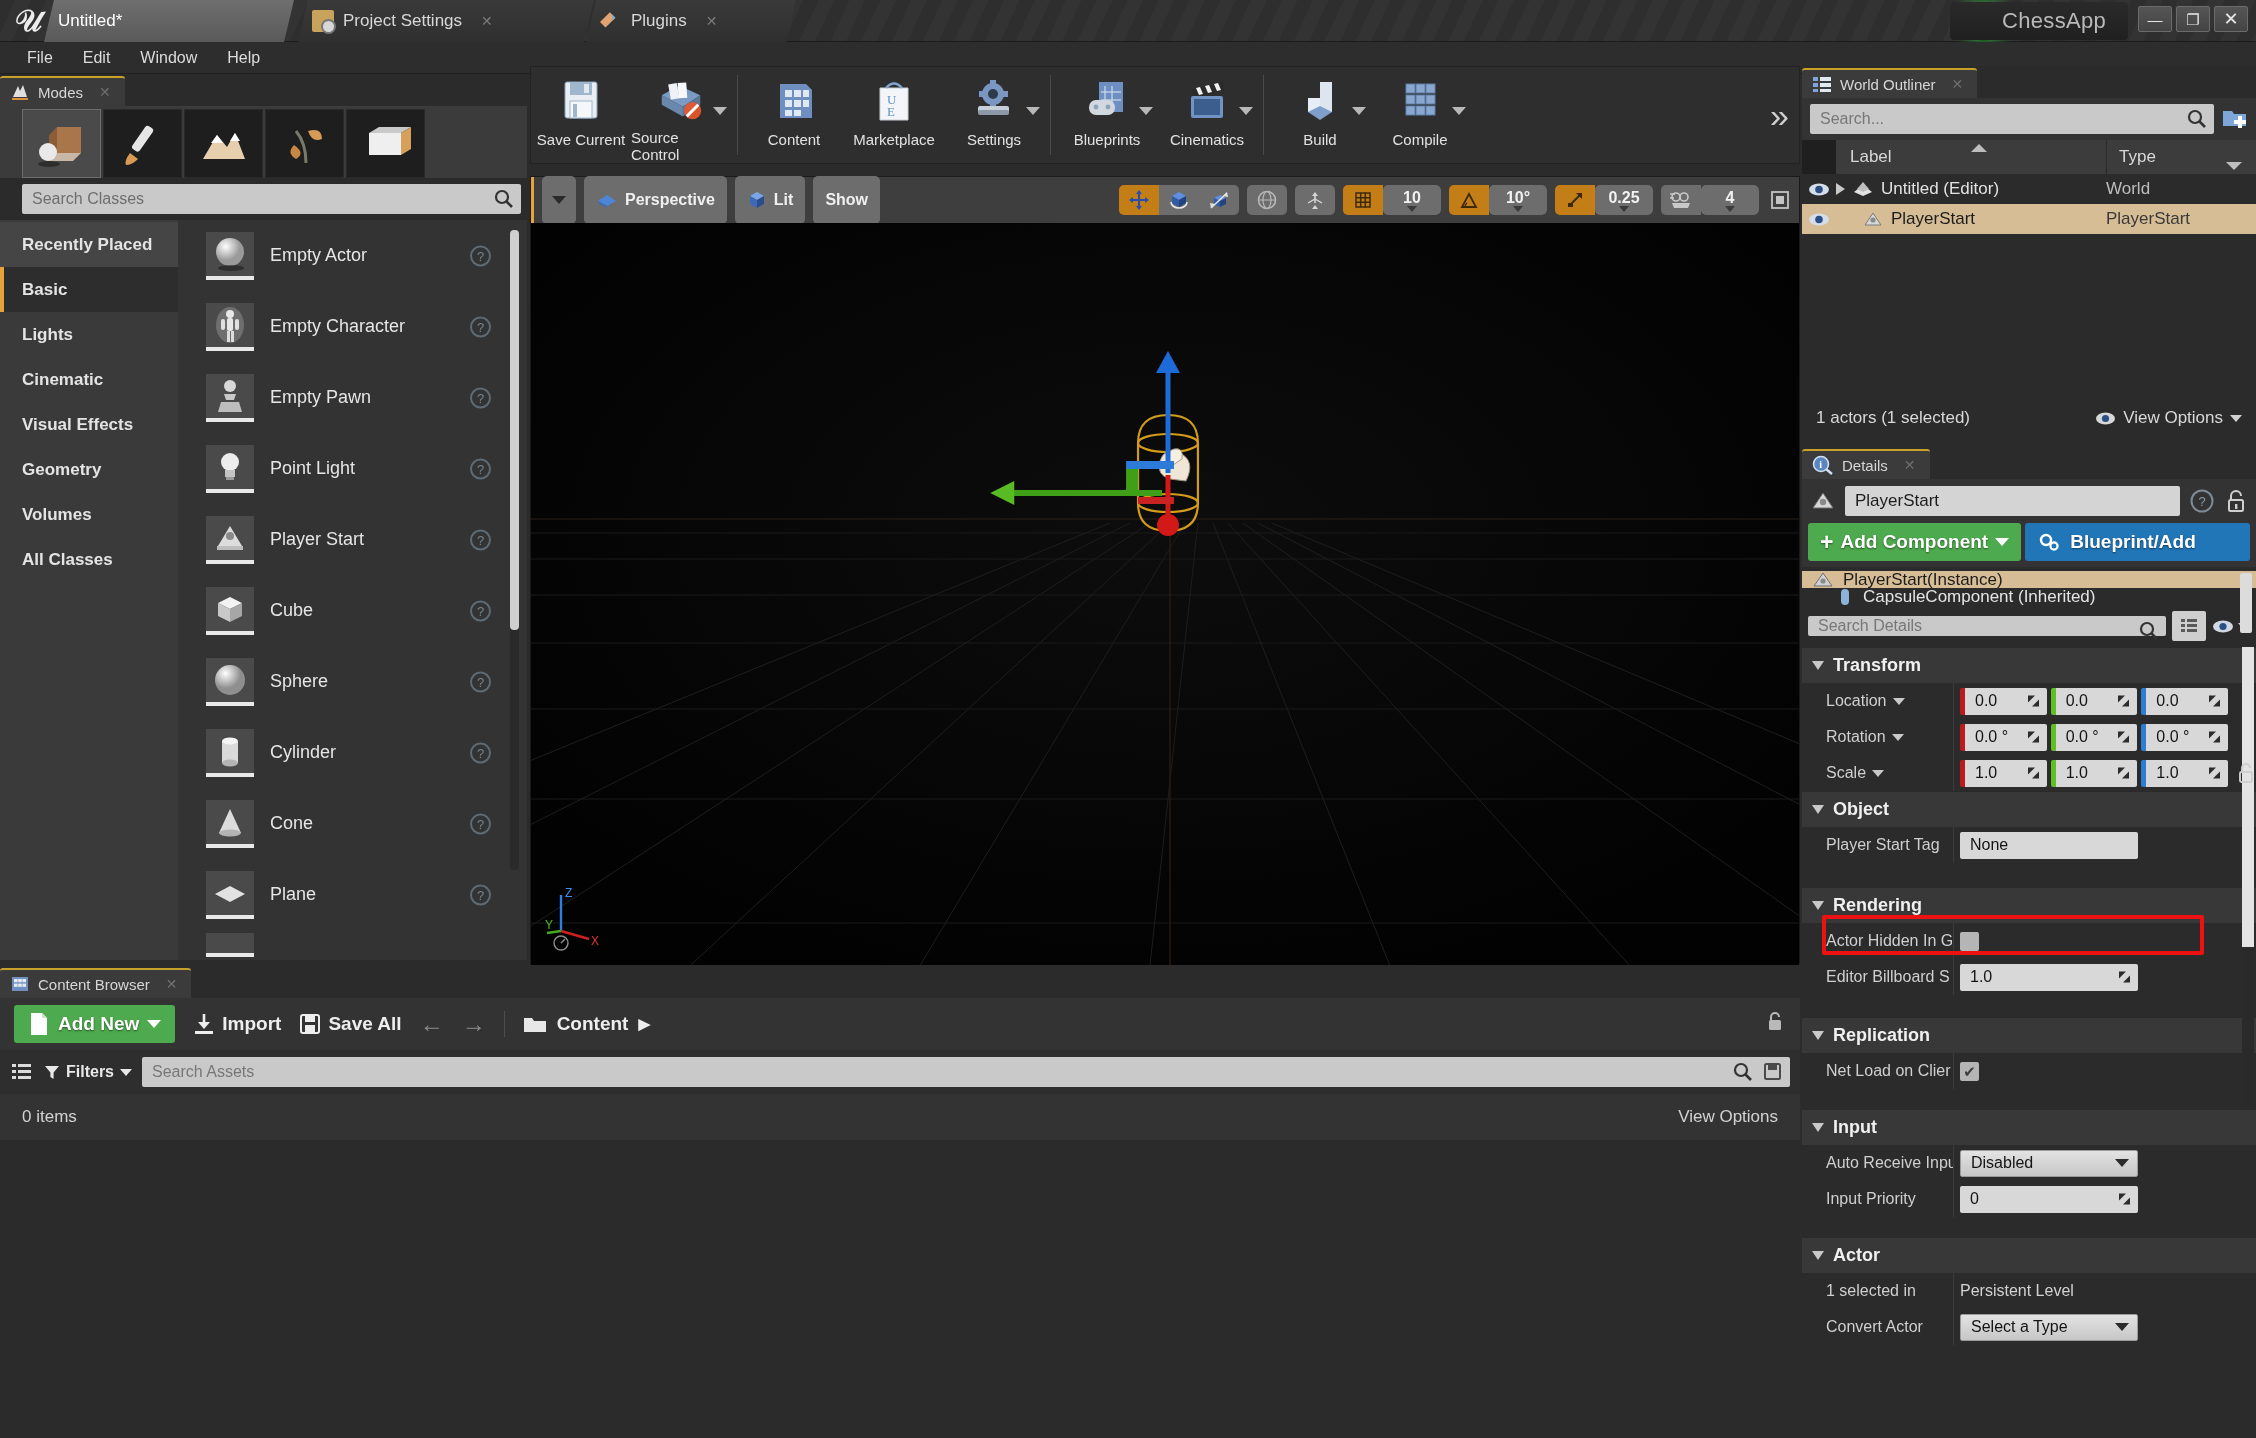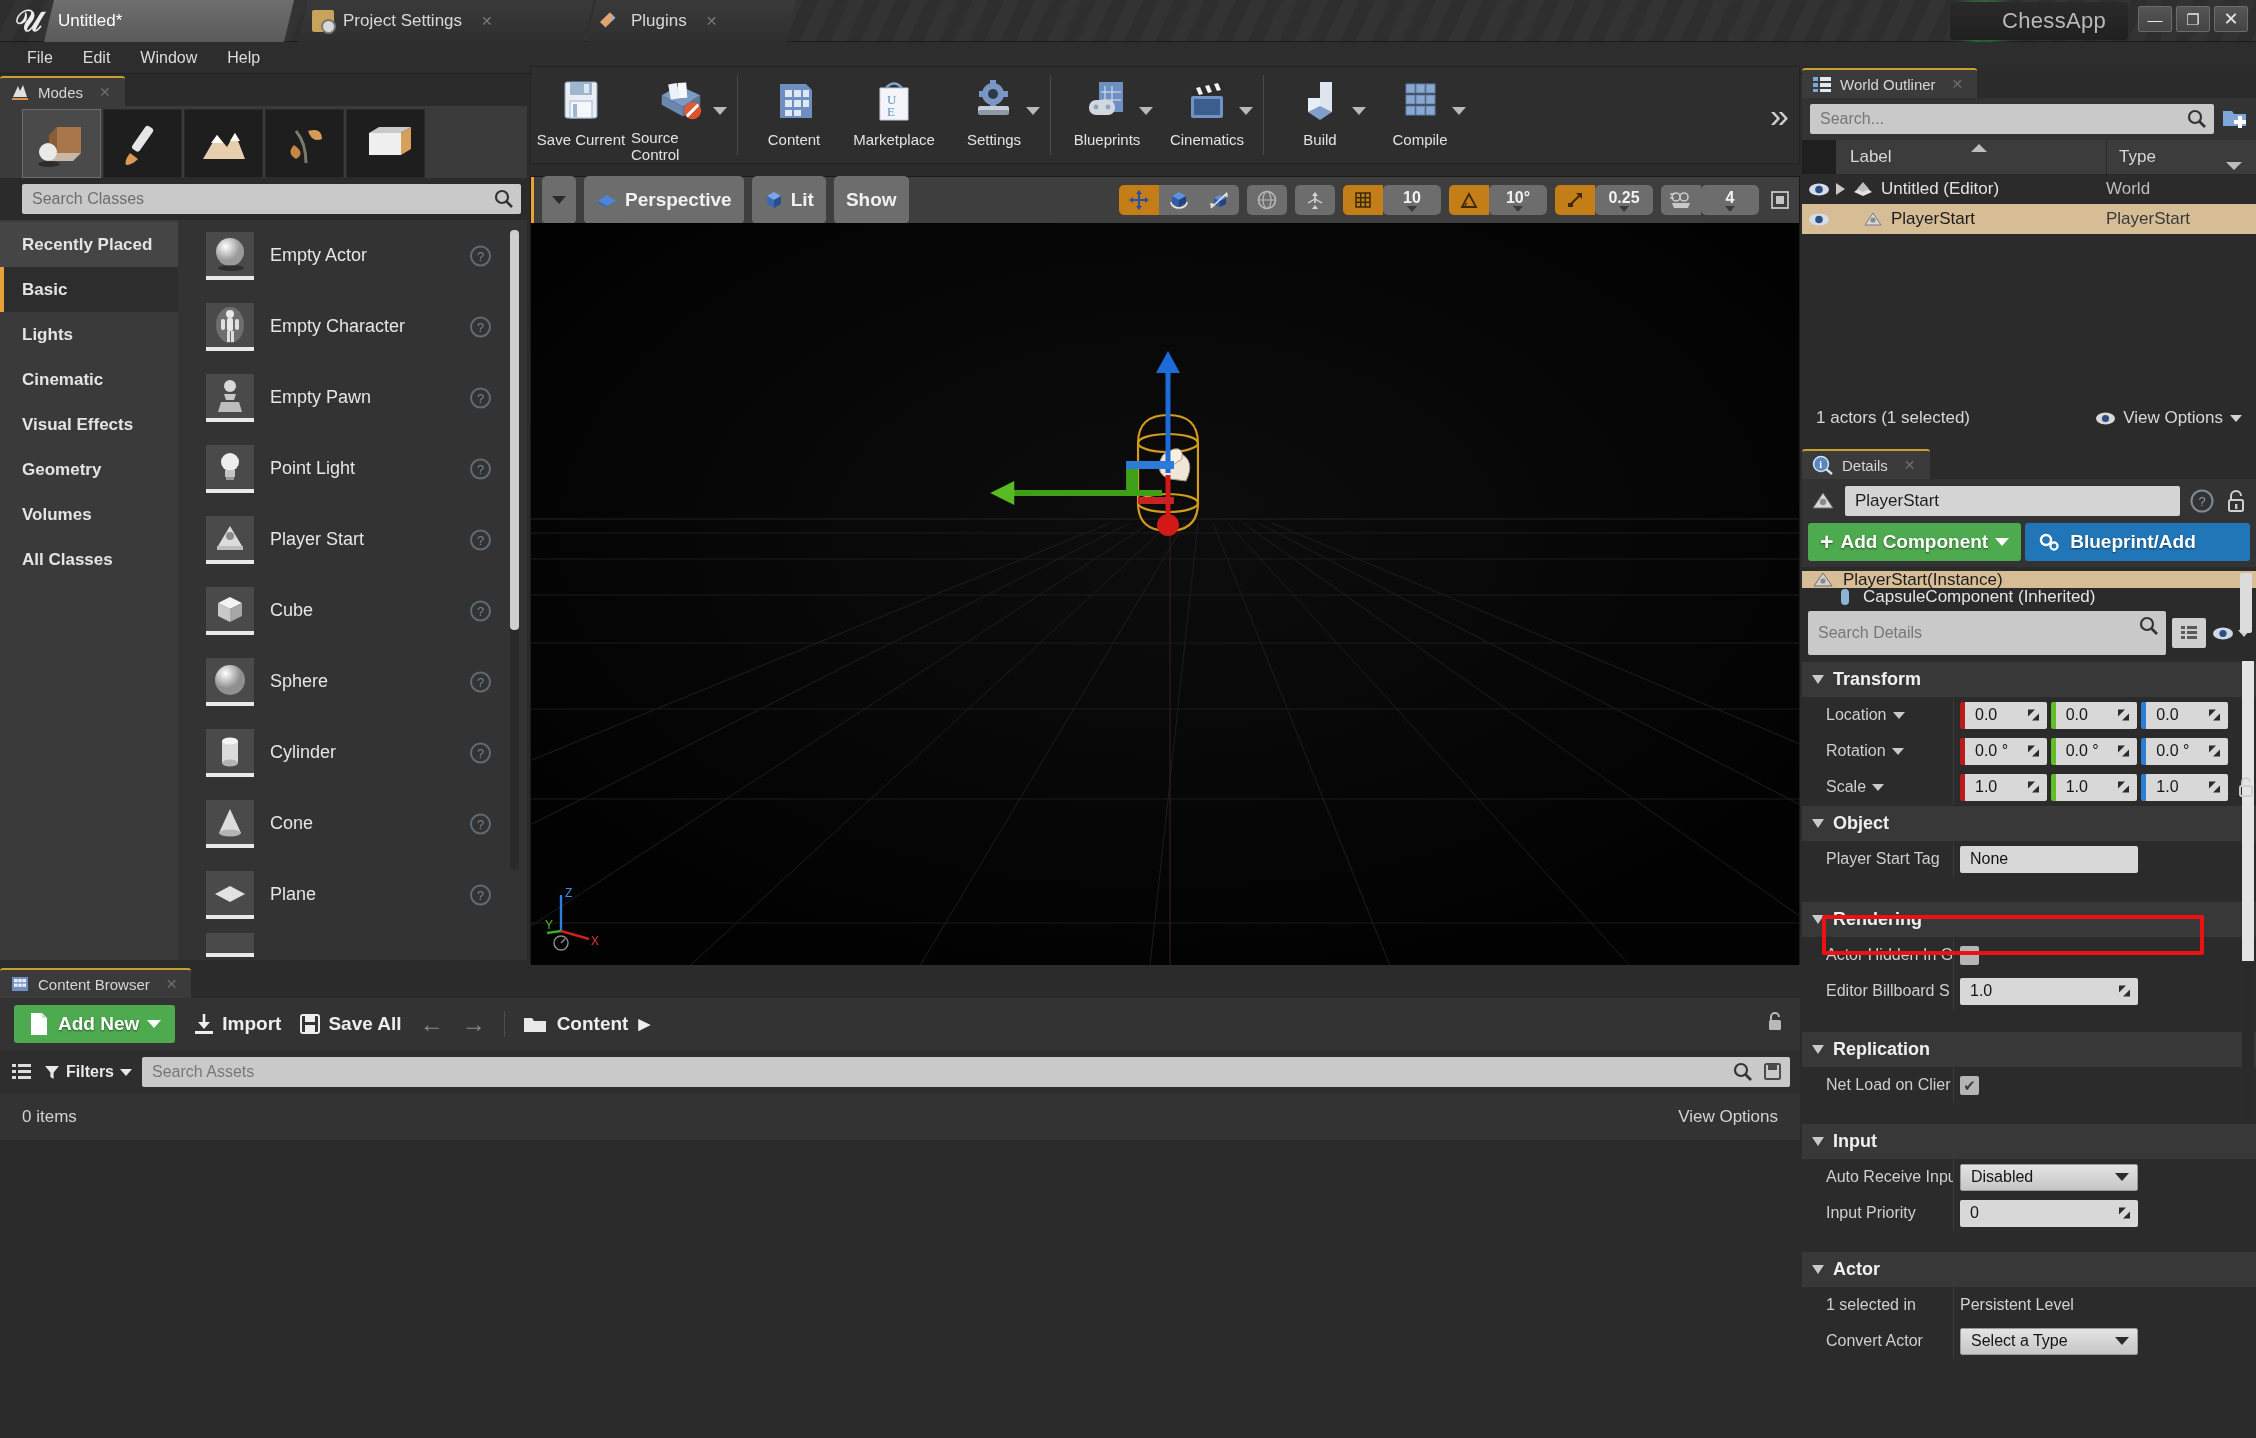--- a/index.html
+++ b/index.html
@@ -167,21 +167,21 @@
     background:#1c1c1c; border:1px solid #1a1a1a;
   }
   .vptoolbar {
     height:46px; display:flex; align-items:center; padding:0 8px;
     background:#3e3e3e; gap:8px; position:relative;
     border-left:3px solid #e7a33a;
   }
   .vpb {
     height:48px; background:#6d6d6d; border-radius:5px;
     display:flex; align-items:center; gap:7px; padding:0 12px;
-    font-size:19px; color:#f0f0f0; font-weight:bold;
+    font-size:16px; color:#f0f0f0; font-weight:bold;
   }
   .vpb.caretonly { padding:0 10px; }
   .caret-dn { width:0;height:0;border-left:7px solid transparent;border-right:7px solid transparent;border-top:8px solid #2a2a2a; }
   .vpright { position:absolute; right:6px; display:flex; align-items:center; gap:8px; }
   .grp { display:flex; border-radius:5px; overflow:hidden; }
   .gbtn {
     width:40px; height:30px; background:#6d6d6d;
     display:flex; align-items:center; justify-content:center;
   }
   .gbtn.on { background:#c47e18; }
@@ -296,21 +296,21 @@
     display:flex; align-items:center; padding:0 10px; font-size:16px; color:#777; position:relative;
   }
   .complist { margin-top:4px; position:relative; }
   .comprow { height:17px; display:flex; align-items:center; gap:9px; padding-left:10px; font-size:17px; color:#e4e4e4; }
   .comprow.selected { background:#d7bd96; color:#1c1c1c; }
   .comprow.child { padding-left:34px; }
   .compscroll { position:absolute; right:4px; top:2px; width:12px; height:60px; background:#dcdcdc; border-radius:2px; }
 
   .dsearchrow { display:flex; align-items:center; gap:6px; padding:6px; background:#2b2b2b; }
   .dsearch {
-    flex:1; height:44px; background:#c9c9c9; border-radius:2px;
+    flex:1; height:20px; background:#c9c9c9; border-radius:2px;
     display:flex; align-items:center; padding:0 10px; font-size:16px; color:#777; position:relative;
   }
   .gridbtn { width:34px; height:30px; background:#cfcfcf; border-radius:2px; display:flex;align-items:center;justify-content:center;}
   .eyebtn { display:flex; align-items:center; gap:4px; }
 
   .propscroll-outer { position:relative; }
   .propscroll { position:absolute; right:2px; top:0; width:12px; height:460px; background:#2a2a2a; }
   .propscroll .bar { width:12px; height:300px; background:#e4e4e4; }
 
   .sectionhdr {

